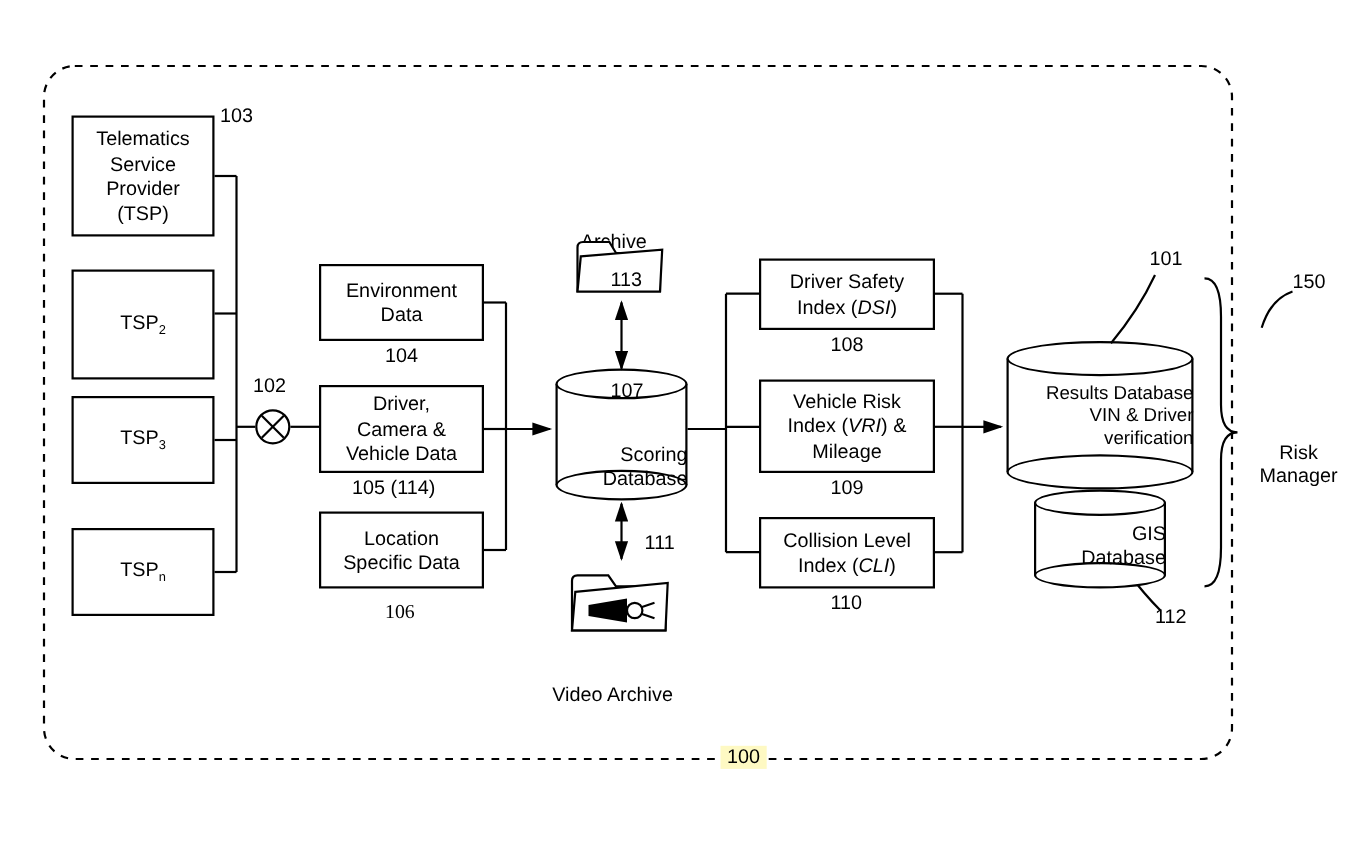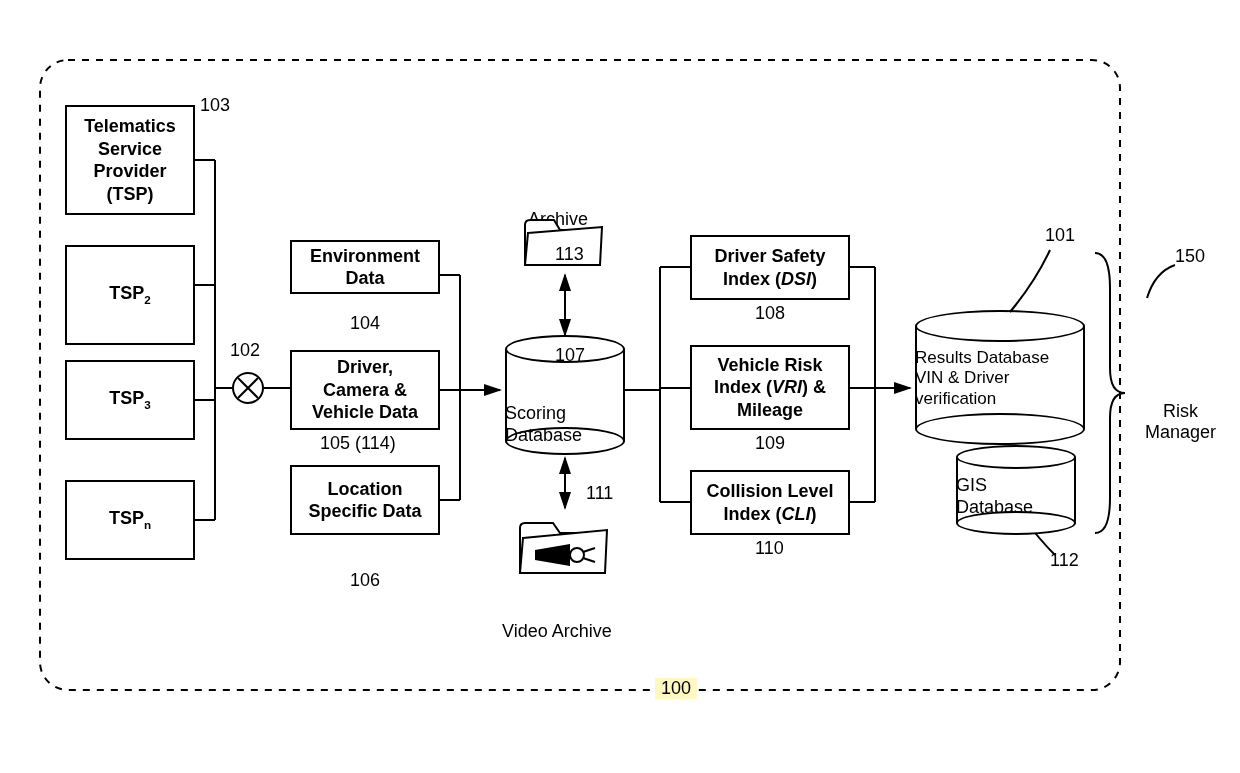--- a/index.html
+++ b/index.html
@@ -21,21 +21,20 @@
     border: 2px solid #000;
     background: #fff;
     display: flex;
     align-items: center;
     justify-content: center;
     text-align: center;
     font-size: 18px;
     line-height: 1.25;
     padding: 4px;
     box-sizing: border-box;
-    font-weight: bold;
   }
   .label {
     position: absolute;
     font-size: 18px;
     text-align: center;
     margin-top: 31px;
   }
   .ref {
     position: absolute;
     font-size: 18px;
@@ -59,21 +58,21 @@
     position: absolute;
     left: 0; right: 0;
     border: 2px solid #000;
     border-radius: 50%;
     background: #fff;
     box-sizing: border-box;
   }
   .cyl .txt {
     position: absolute;
     left: 0; right: 0;
-    text-align: left;
+    text-align: right;
     font-size: 18px;
     line-height: 1.2;
     z-index: 3;
   }
 
   
   .folder, .circle-x, .curly, .curly2 {
     position: absolute;
   }
 
@@ -122,21 +121,21 @@
 
   <svg width="1240" height="773" style="position:absolute;left:0;top:0;pointer-events:none">
     <line x1="195" y1="160" x2="215" y2="160" stroke="#000" stroke-width="2"></line>
     <line x1="195" y1="285" x2="215" y2="285" stroke="#000" stroke-width="2"></line>
     <line x1="195" y1="400" x2="215" y2="400" stroke="#000" stroke-width="2"></line>
     <line x1="195" y1="520" x2="215" y2="520" stroke="#000" stroke-width="2"></line>
     <line x1="215" y1="160" x2="215" y2="520" stroke="#000" stroke-width="2"></line>
     <line x1="215" y1="388" x2="232" y2="388" stroke="#000" stroke-width="2"></line>
   </svg>
 
-  <div class="box" style="left:290px; top:240px; width:150px; height:54px;align-items:center;">
+  <div class="box" style="left:290px; top:240px; width:150px; height:70px;align-items:center;">
     <div>
       <span>Environment</span><br>
       <span>Data</span>
     </div>
   </div>
   <div class="ref" style="left:350px; top:313px;">104</div>
 
   <div class="box" style="left:290px; top:350px; width:150px; height:80px;">
     <div>
       <span>Driver,</span><br>
@@ -145,21 +144,21 @@
     </div>
   </div>
   <div class="ref" style="left:320px; top:433px;">105  (114)</div>
 
   <div class="box" style="left:290px; top:465px; width:150px; height:70px;">
     <div>
       <span>Location</span><br>
       <span>Specific Data</span>
     </div>
   </div>
-  <div class="ref" style="left:350px; top:570px;">106</div>
+  <div class="ref" style="left:350px; top:546px;font-family:Liberation Serif, serif;">106</div>
 
   <svg width="1240" height="773" style="position:absolute;left:0;top:0;pointer-events:none">
     <defs>
       <marker id="arr" markerWidth="10" markerHeight="10" refX="8" refY="3" orient="auto">
         <path d="M0,0 L9,3 L0,6 Z" fill="#000"></path>
       </marker>
     </defs>
     <line x1="264" y1="388" x2="290" y2="388" stroke="#000" stroke-width="2"></line>
 
     <line x1="440" y1="275" x2="460" y2="275" stroke="#000" stroke-width="2"></line>
@@ -259,21 +258,21 @@
     <div class="body" style="top:16px; bottom:16px;"></div>
     <div class="top" style="top:0; height:32px;"></div>
     <div class="bot" style="bottom:0; height:32px; z-index:2;"></div>
     <div class="txt" style="top:38px; font-size:17px;">
       <span>Results Database</span><br>
       <span>VIN &amp; Driver</span><br>
       <span>verification</span>
     </div>
   </div>
 
-  <div class="cyl" style="left:940px; top:445px; width:120px; height:90px;margin-left:16px;">
+  <div class="cyl" style="left:940px; top:445px; width:120px; height:90px;">
     <div class="body" style="top:12px; bottom:12px;"></div>
     <div class="top" style="top:0; height:24px;"></div>
     <div class="bot" style="bottom:0; height:24px; z-index:2;"></div>
     <div class="txt" style="top:30px;">
       <span>GIS</span><br>
       <span>Database</span>
     </div>
   </div>
 
   <svg width="1240" height="773" style="position:absolute;left:0;top:0;pointer-events:none">

